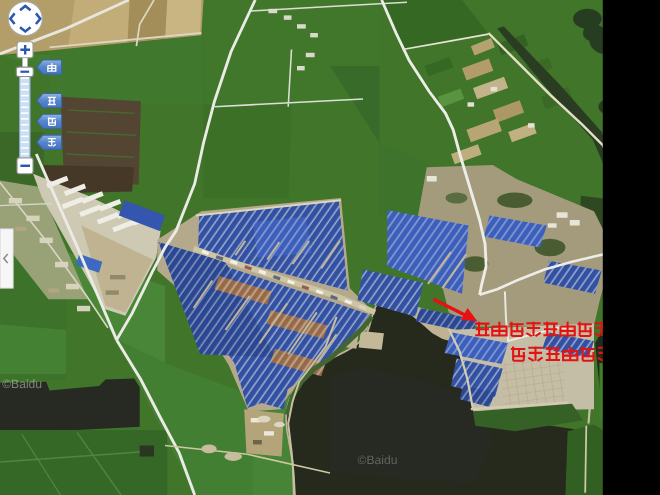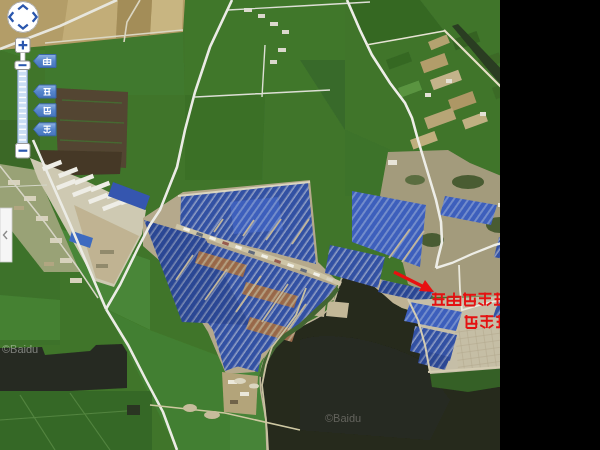--- a/index.html
+++ b/index.html
@@ -1,12 +1,12 @@
 <!DOCTYPE html>
-<html><head><meta charset="utf-8"><style>html,body{margin:0;padding:0;background:#000}#map{position:relative;width:500px;height:450px;overflow:hidden;font-family:"Liberation Sans",sans-serif}</style></head><body>
+<html><head><meta charset="utf-8"><style>html,body{margin:0;padding:0;background:#000}#map{position:relative;width:548px;height:450px;overflow:hidden;font-family:"Liberation Sans",sans-serif}</style></head><body>
 <div id="map">
 <svg width="600" height="450" viewBox="0 0 600 450">
 <defs>
 <pattern id="pbA" width="6" height="6" patternUnits="userSpaceOnUse" patternTransform="rotate(-55)">
 <rect width="6" height="6" fill="#b8c1d6"></rect>
           <rect y="0.7" width="6" height="4.9" fill="#2c4aa2"></rect>
         </pattern>
 <pattern id="pbB" width="6" height="6" patternUnits="userSpaceOnUse" patternTransform="rotate(-55)">
 <rect width="6" height="6" fill="#a8b8dd"></rect>
           <rect y="0.5" width="6" height="5" fill="#3558bc"></rect>

